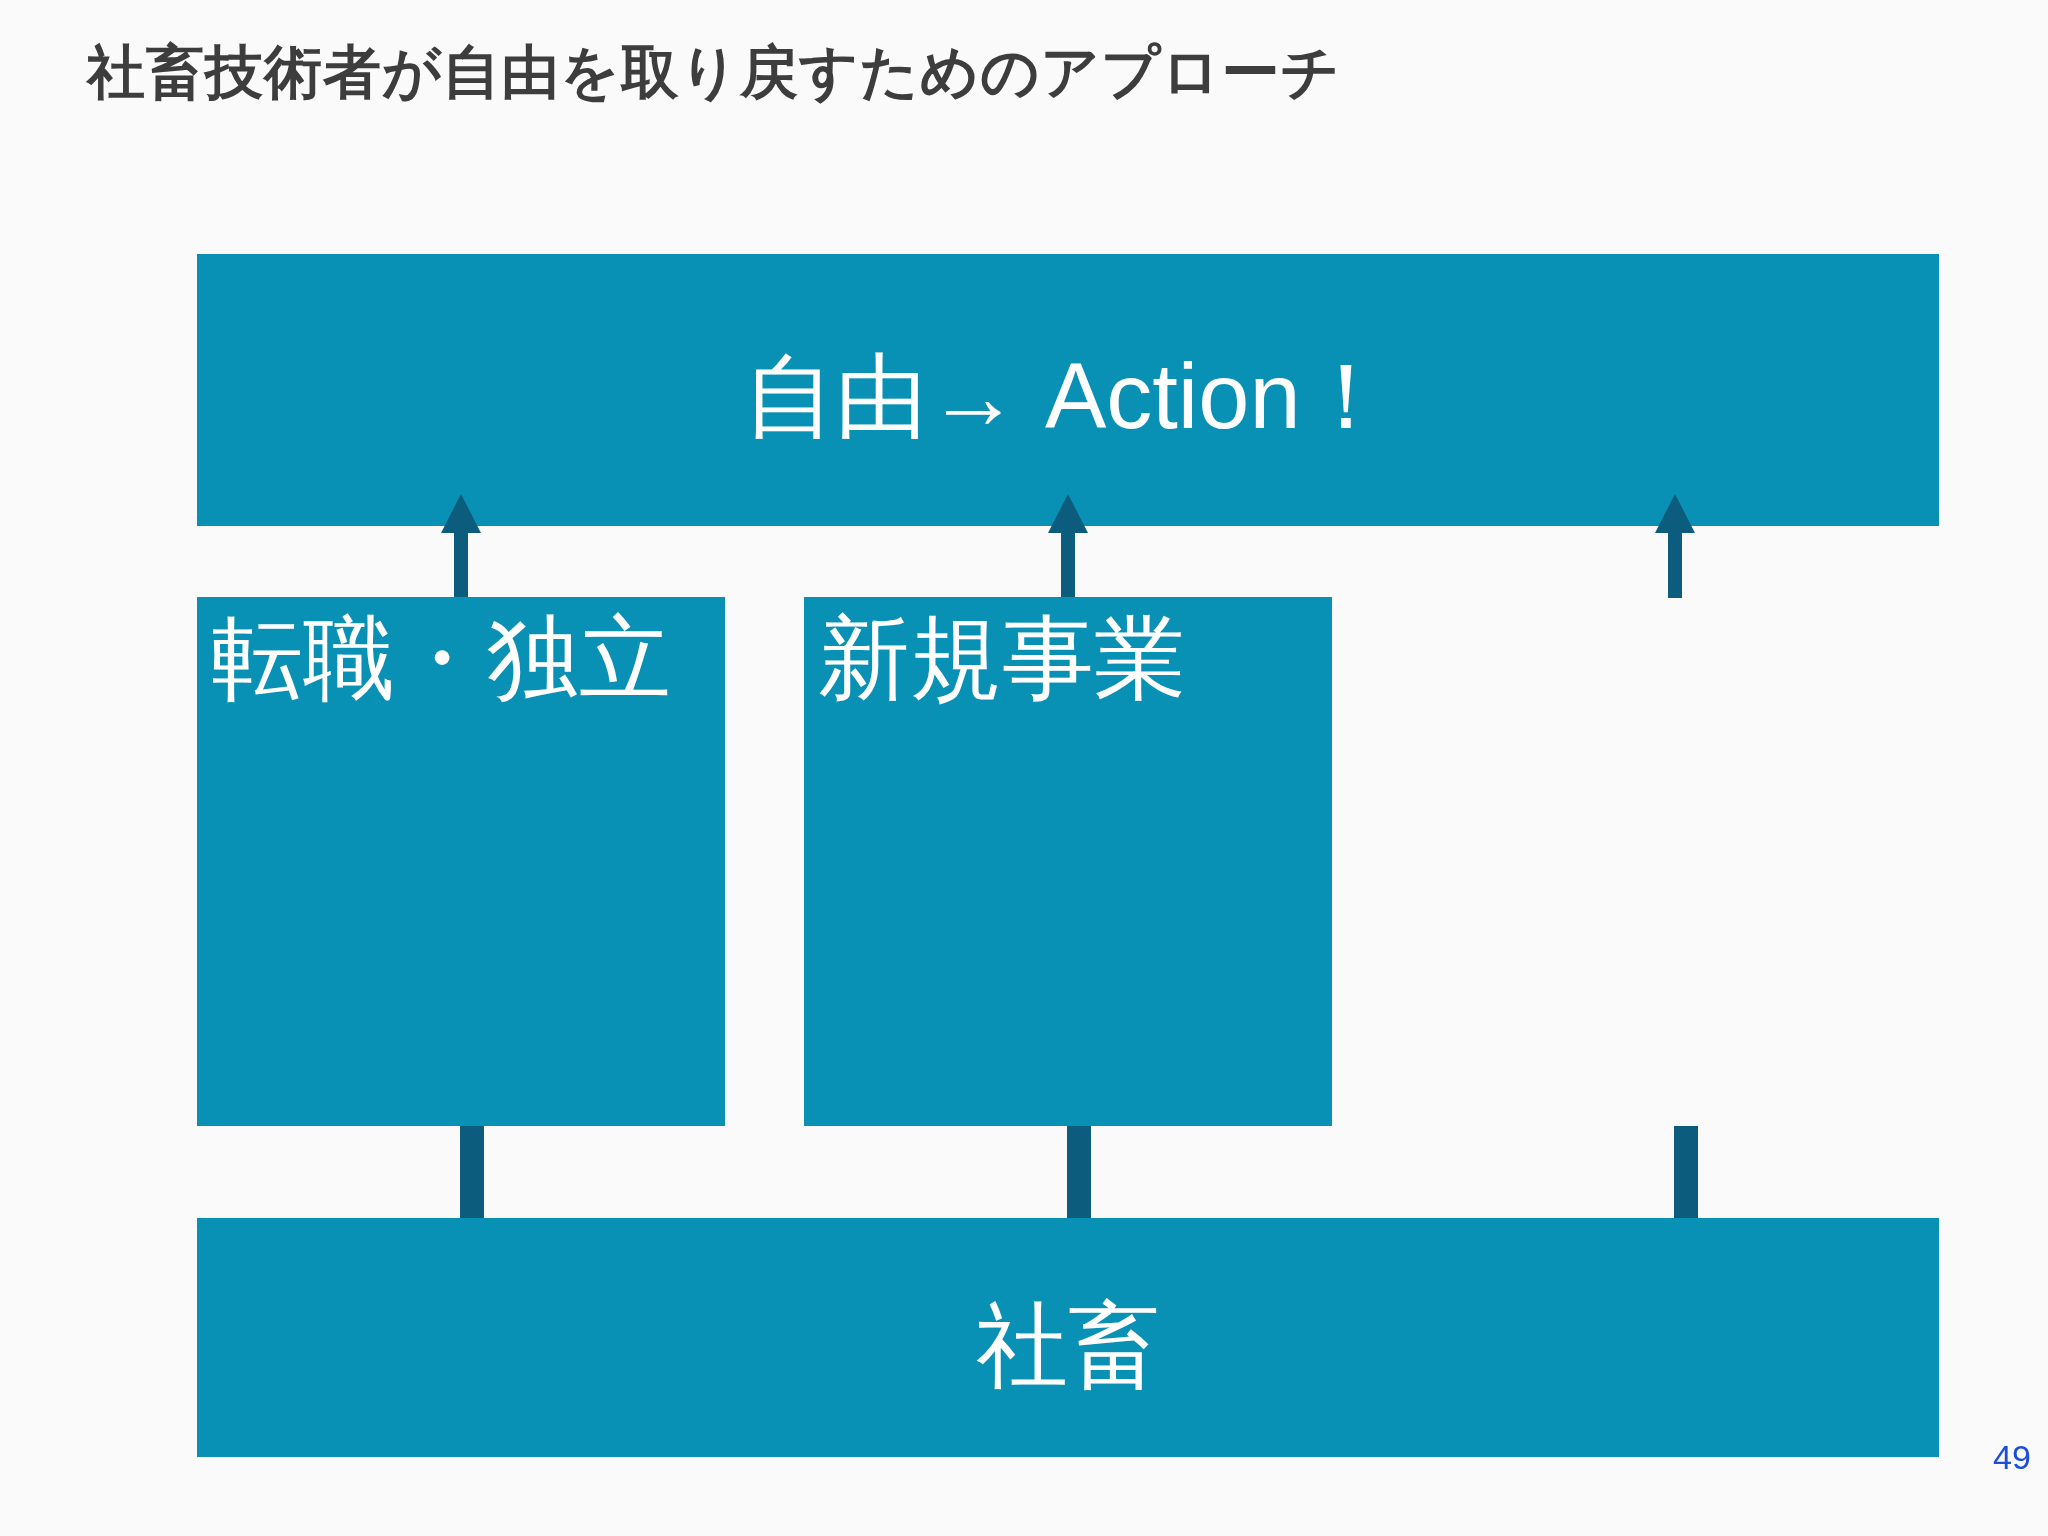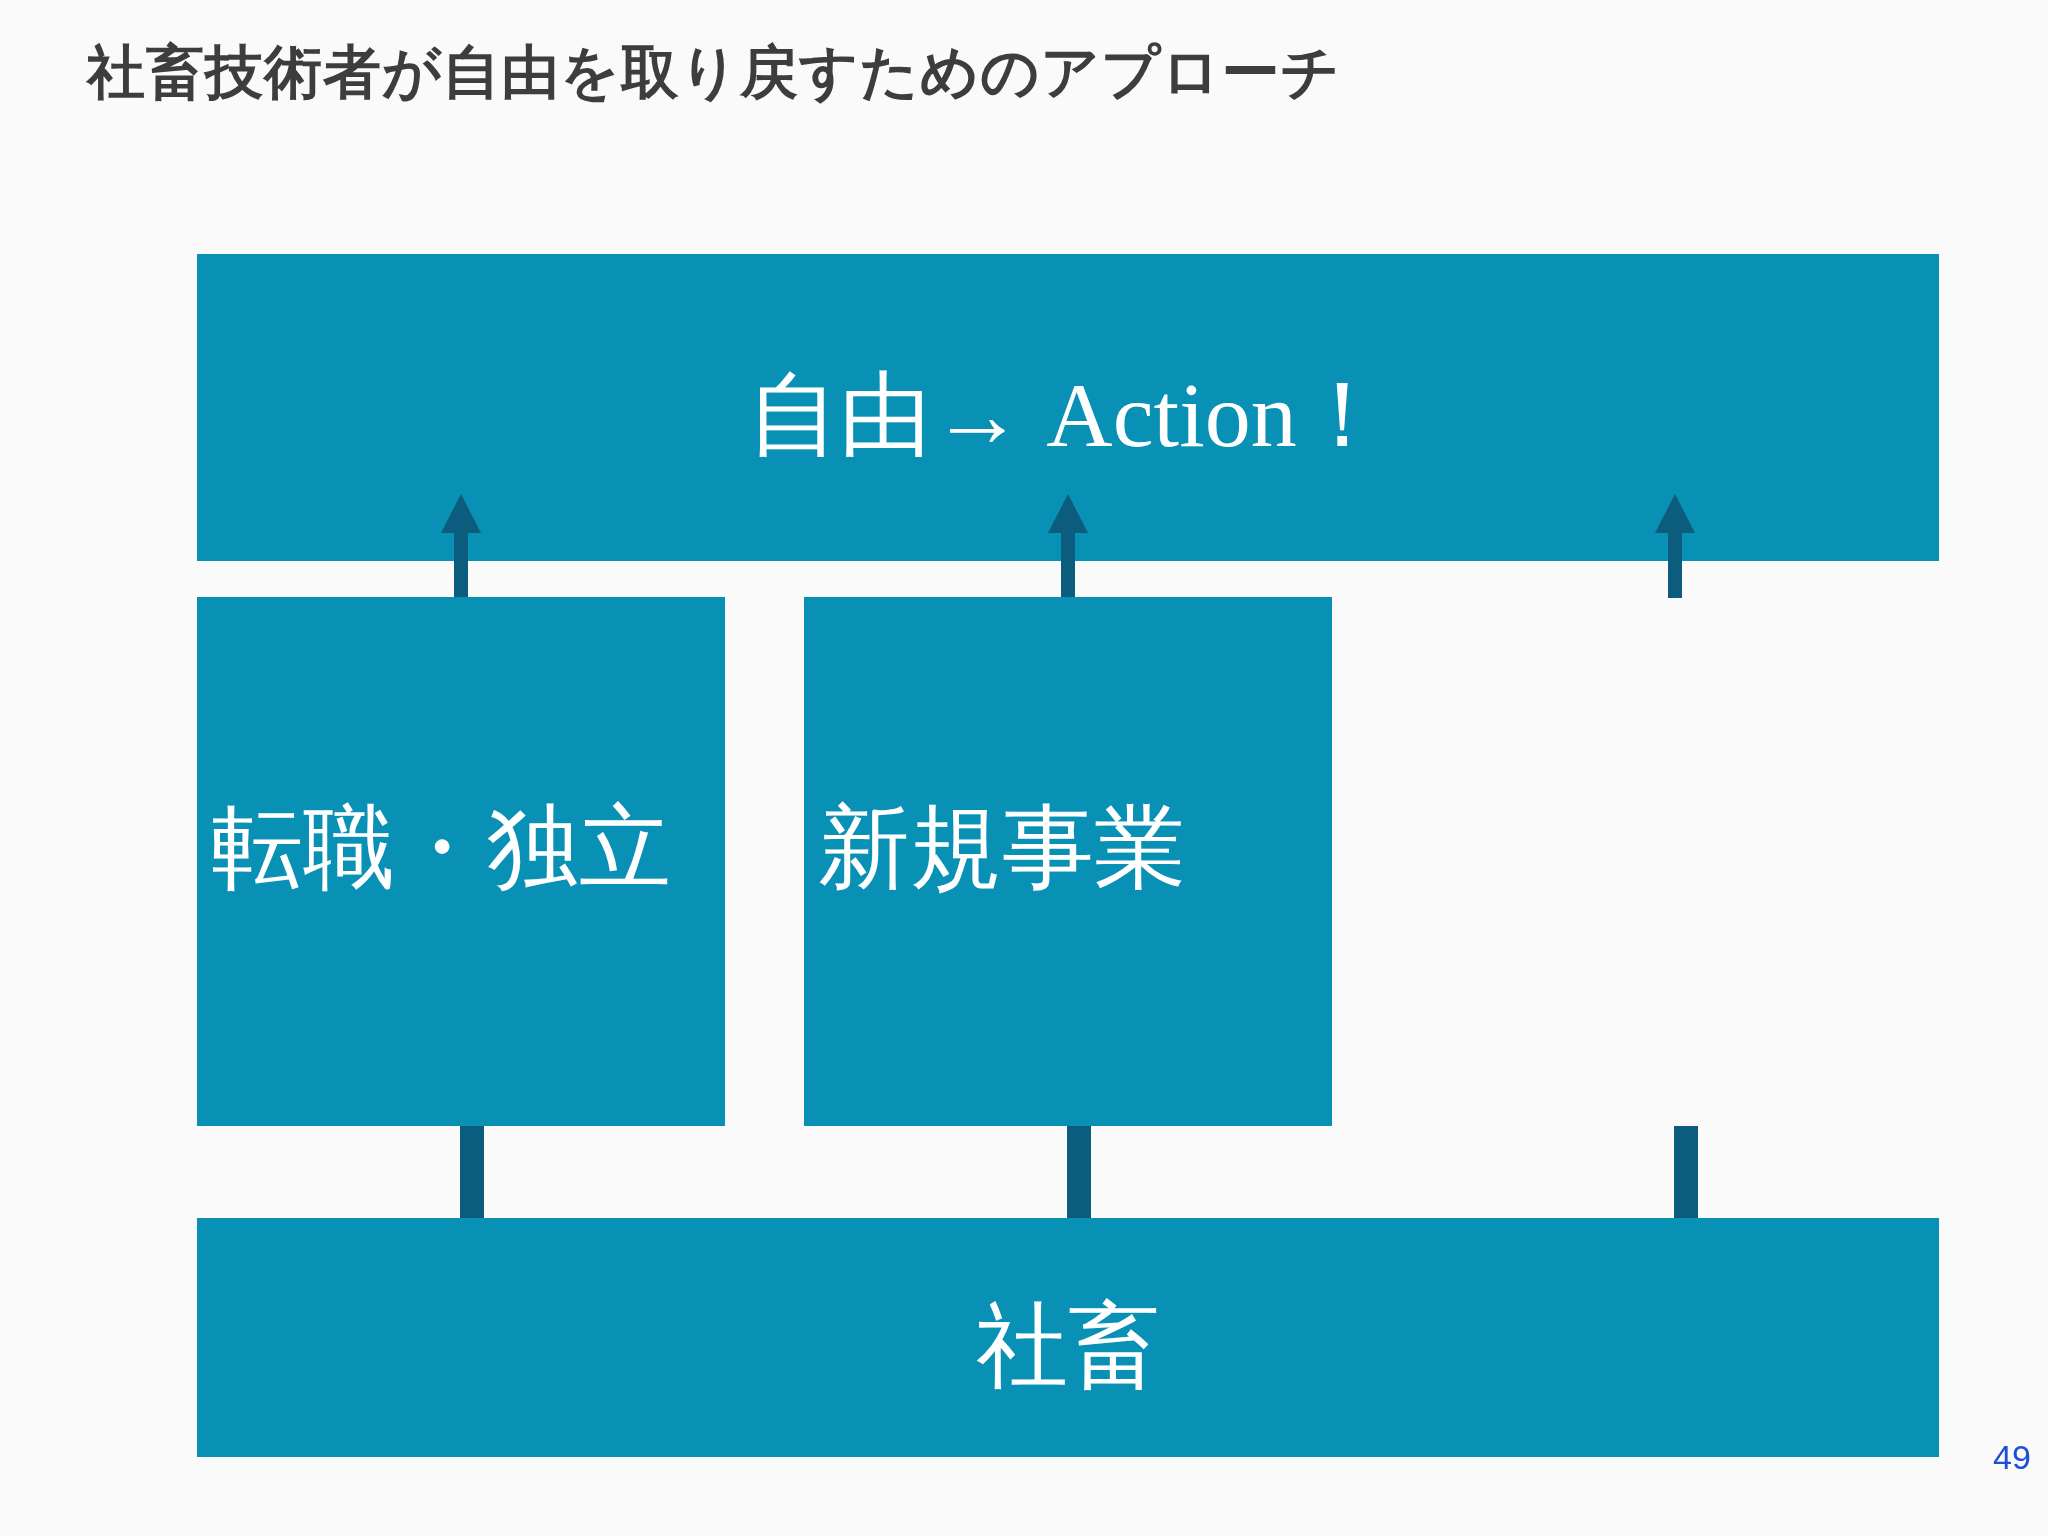--- a/index.html
+++ b/index.html
@@ -29,35 +29,34 @@
   }
   .box {
     position: absolute;
     background: #0991b5;
     color: #ffffff;
   }
   .goal-box {
     left: 170px;
     top: 254px;
     width: 1742px;
-    height: 307px;
+    height: 272px;
     display: flex;
     align-items: center;
     justify-content: center;
     padding-top: 14px;
     box-sizing: border-box;
     font-size: 92px;
-    font-family: Liberation Serif, serif;
   }
   .approach-box {
     top: 597px;
     width: 528px;
     height: 529px;
     display: flex;
-    align-items: center;
+    align-items: flex-start;
     justify-content: flex-start;
     padding: 0 0 28px 14px;
     box-sizing: border-box;
     font-size: 92px;
     white-space: nowrap;
   }
   .approach-box.b0 { left: 170px; }
   .approach-box.b1 { left: 777px; }
   .approach-box.b2 { left: 1384px; }
   .base-box {

